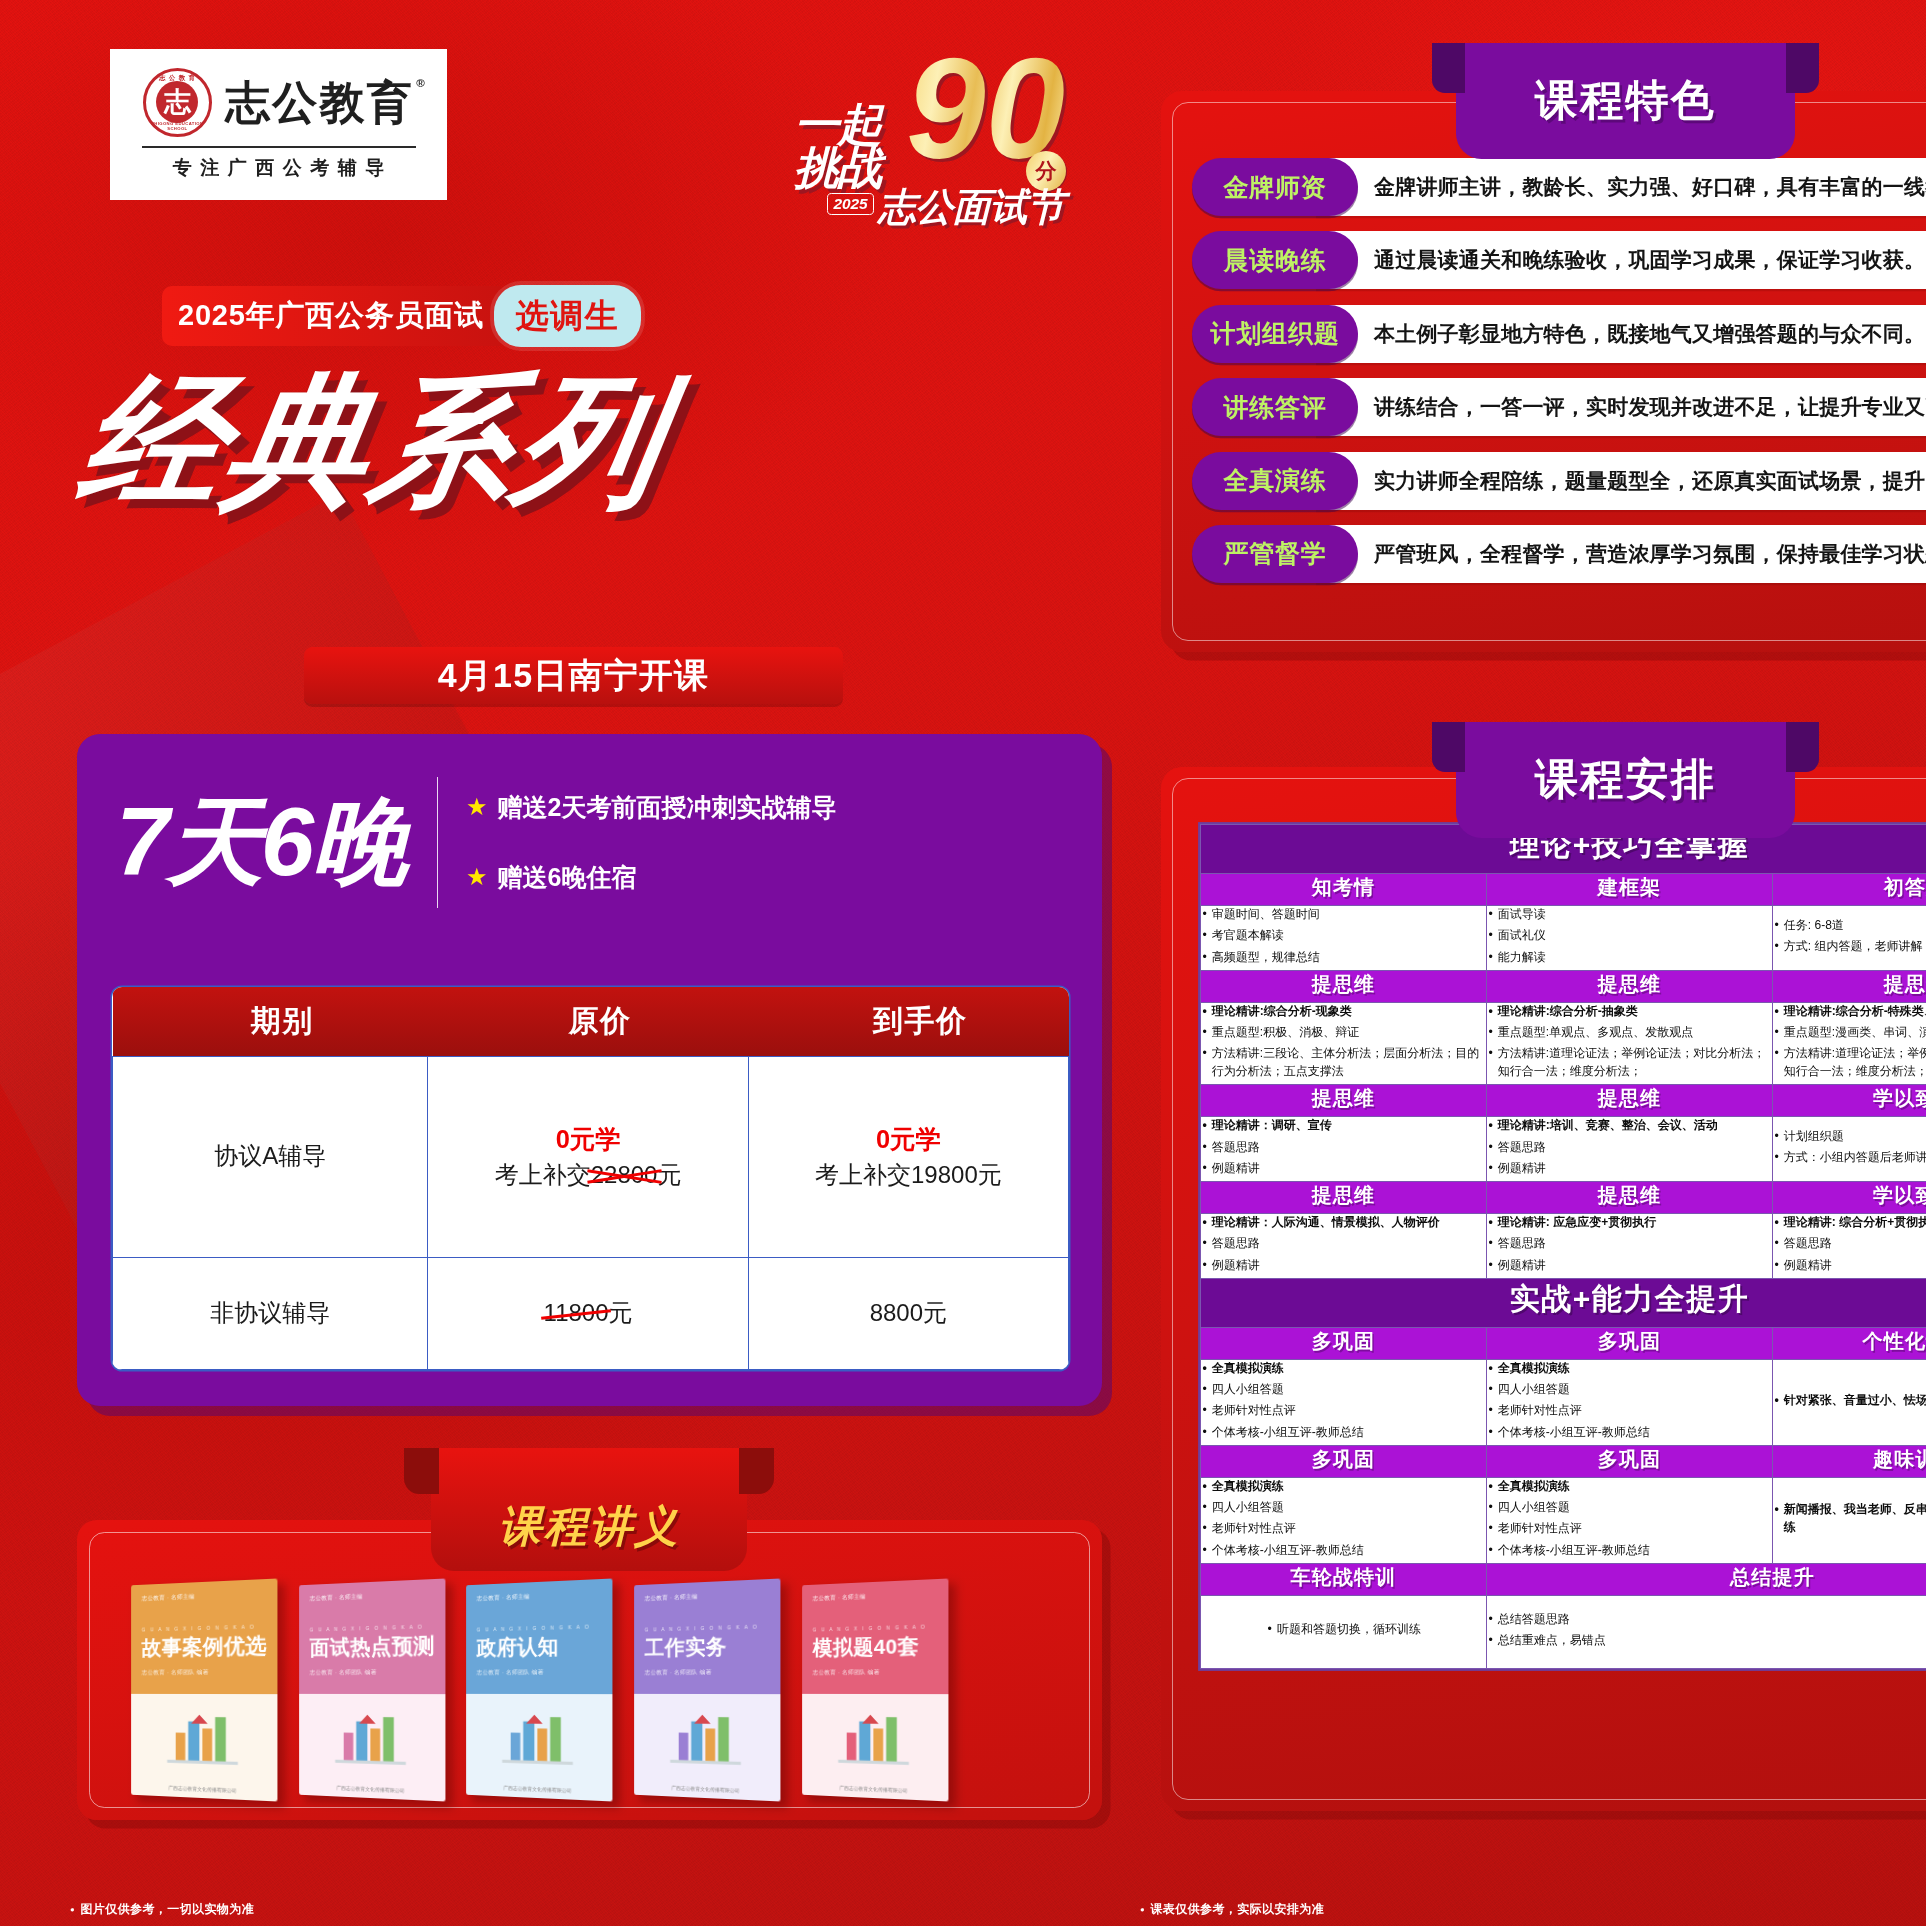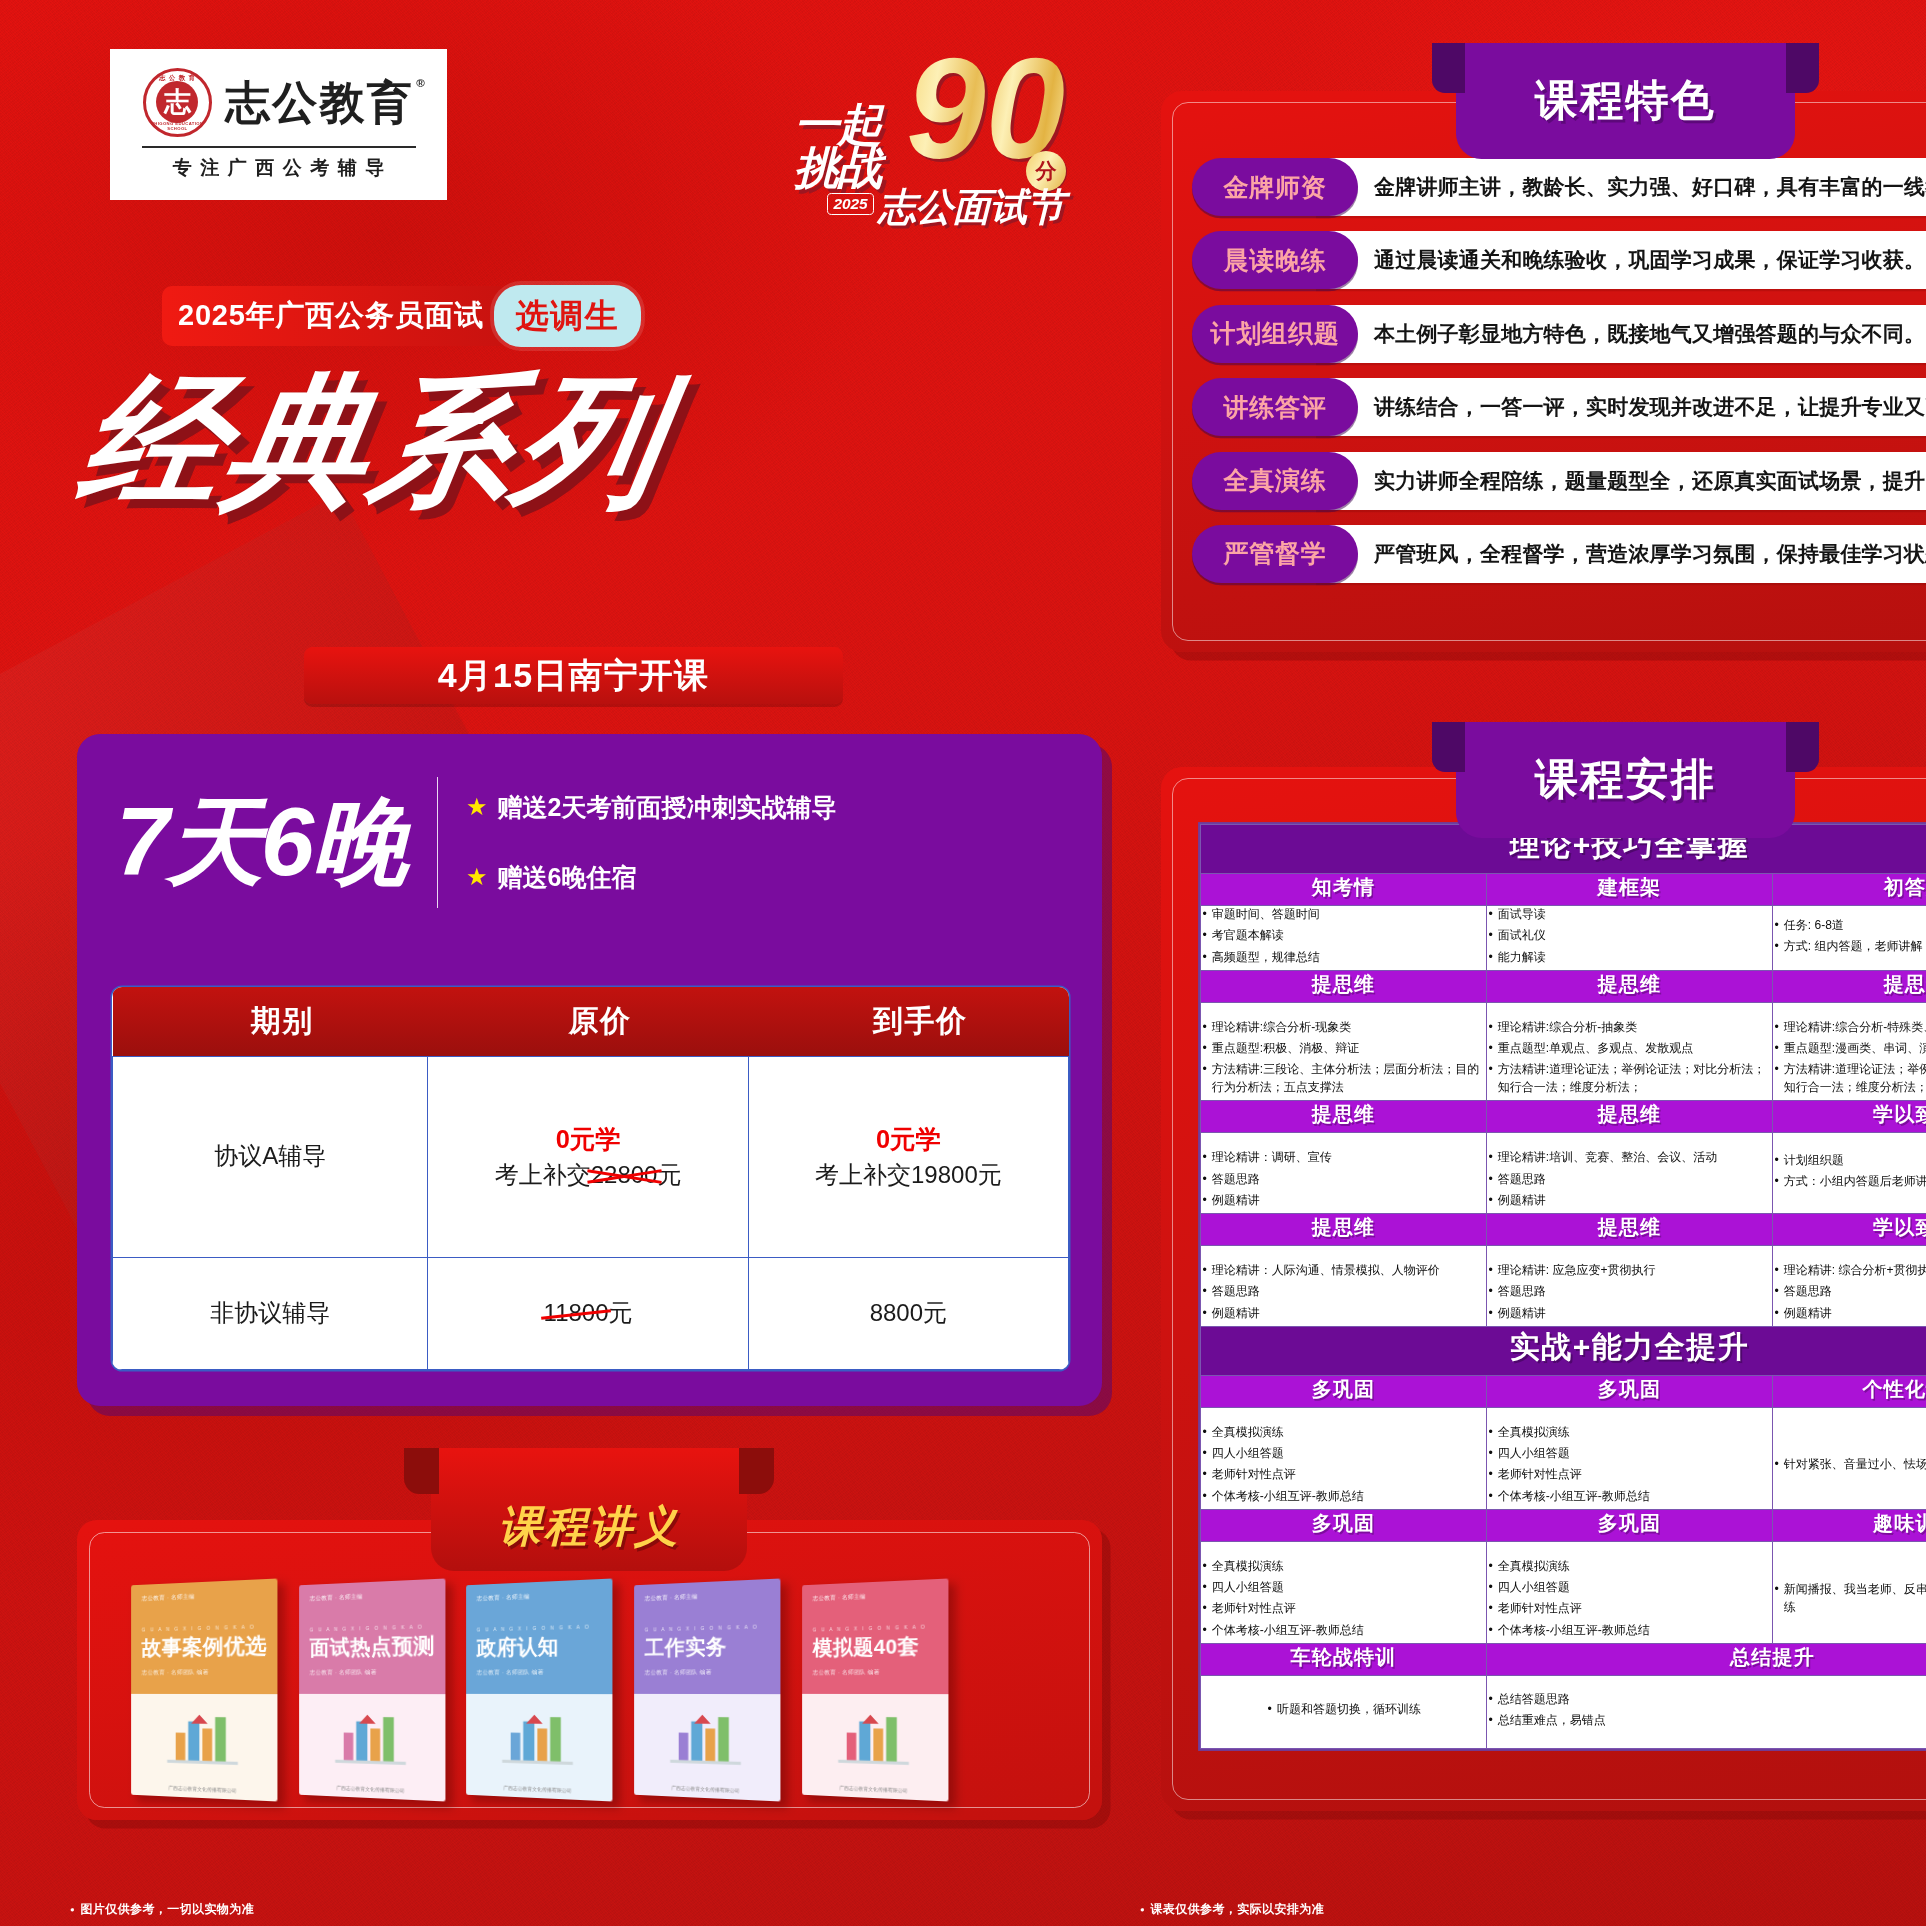--- a/index.html
+++ b/index.html
@@ -214,21 +214,21 @@
 
   .feat-panel {
     position:absolute; left:1161px; top:91px; width:936px; height:561px;
     background:linear-gradient(172deg,#e5120f 0%,#d01210 45%,#b4100e 100%);
     border-radius:21px; box-shadow:9.2px 8.5px 0 rgba(120,8,8,.36);
   }
   .feat-panel .ring { position:absolute; inset:10.8px; border:1.5px solid rgba(255,255,255,.5); border-radius:16px; }
   .feat-list { position:absolute; left:31px; top:67px; right:31px; display:flex; flex-direction:column; gap:15.4px; }
   .feat-row { display:flex; align-items:stretch; height:58px; position:relative; }
   .feat-pill {
-    width:166px; background:#7a0c9e; border-radius:29px; color:#fca5a5;
+    width:166px; background:#7a0c9e; border-radius:29px; color:#bef264;
     font-size:25px; font-weight:900; display:flex; align-items:center; justify-content:center;
     letter-spacing:0.8px; z-index:2; box-shadow:0 2.3px 0 rgba(60,4,78,.5);
   }
   .feat-text {
     flex:1; background:#fff; border-radius:0 29px 29px 0; margin-left:-42px; padding-left:58px;
     display:flex; align-items:center; font-size:21px; color:#141414; font-weight:600;
     letter-spacing:0.2px; box-shadow:0 2.3px 0 rgba(110,6,6,.22);
   }
 
   .sched-panel {
@@ -254,21 +254,21 @@
   }
   td.cell { background:#fff; padding:8.5px 9.2px 9.2px 10px; }
   td.cell ul { list-style:none; }
   td.cell li {
     font-size:12px; color:#0d0d0d; line-height:1.48; margin-bottom:3.5px;
     padding-left:10.8px; position:relative; font-weight:500;
   }
   td.cell li::before {
     content:"•"; position:absolute; left:1.5px; top:-0.8px; font-size:12.3px; color:#0d0d0d;
   }
-  td.cell li.b { font-weight:400;margin-top:16px; }
+  td.cell li.b { font-weight:700; }
   td.cell.mid { vertical-align:middle; }
   td.cell.ctr ul { text-align:left; display:inline-block; }
   td.cell.ctr { text-align:center; }
 
   
   .note {
     position:absolute; color:#fff; font-size:12px; font-weight:600; letter-spacing:0.4px;
     display:flex; align-items:center; gap:5.4px;
   }
   .note::before { content:"●"; font-size:7.7px; }

